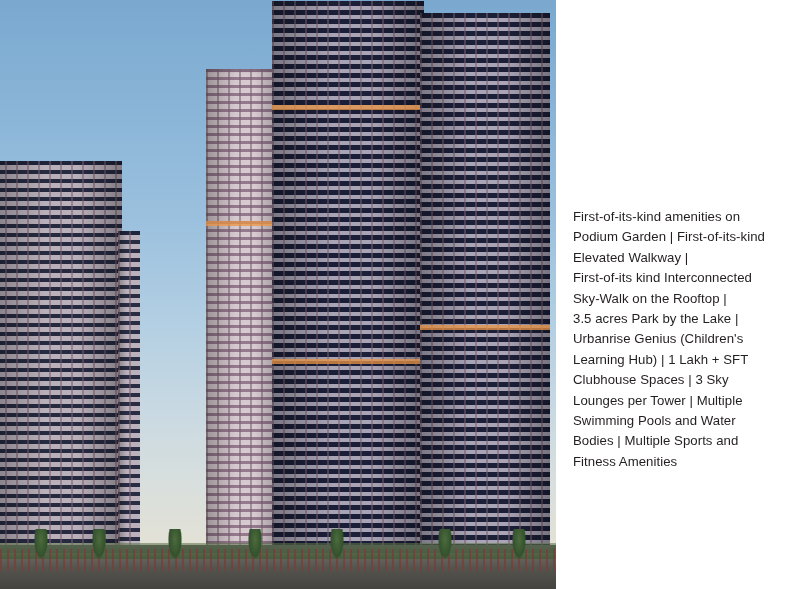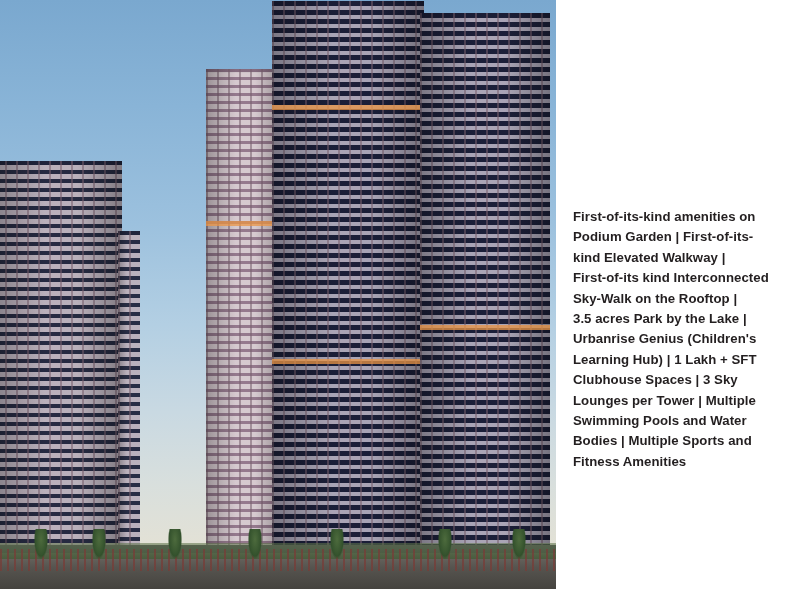--- a/index.html
+++ b/index.html
@@ -177,21 +177,20 @@
     height: 30px;
     background: radial-gradient(ellipse at 50% 35%, #4d6b3d 0%, #33512c 60%, rgba(0,0,0,0) 72%);
   }
 
   
   .text-panel {
     width: 233px;
     height: 589px;
     background: #ffffff;
     position: relative;
-    font-weight: bold;
   }
   .amenities-text {
     position: absolute;
     left: 17px;
     top: 207px;
     width: 205px;
     color: #231f20;
     font-size: 13.2px;
     line-height: 20.4px;
     letter-spacing: 0.05px;

